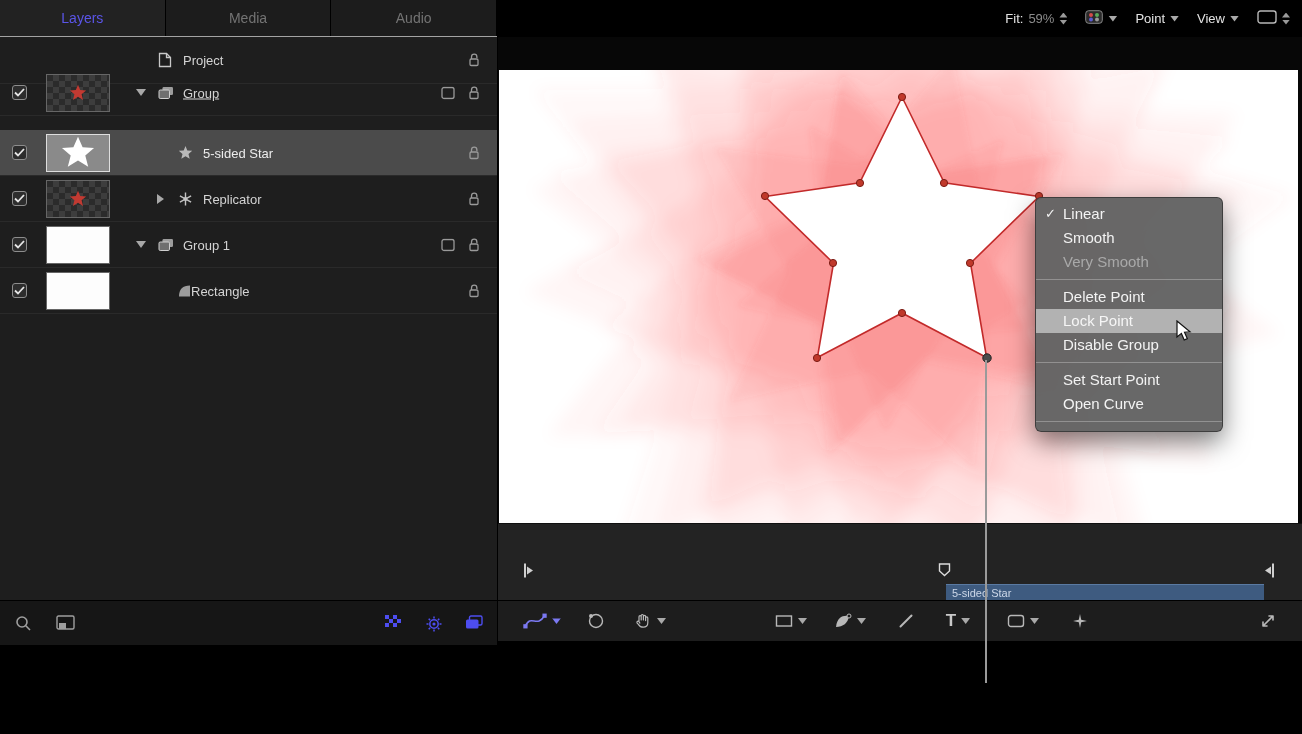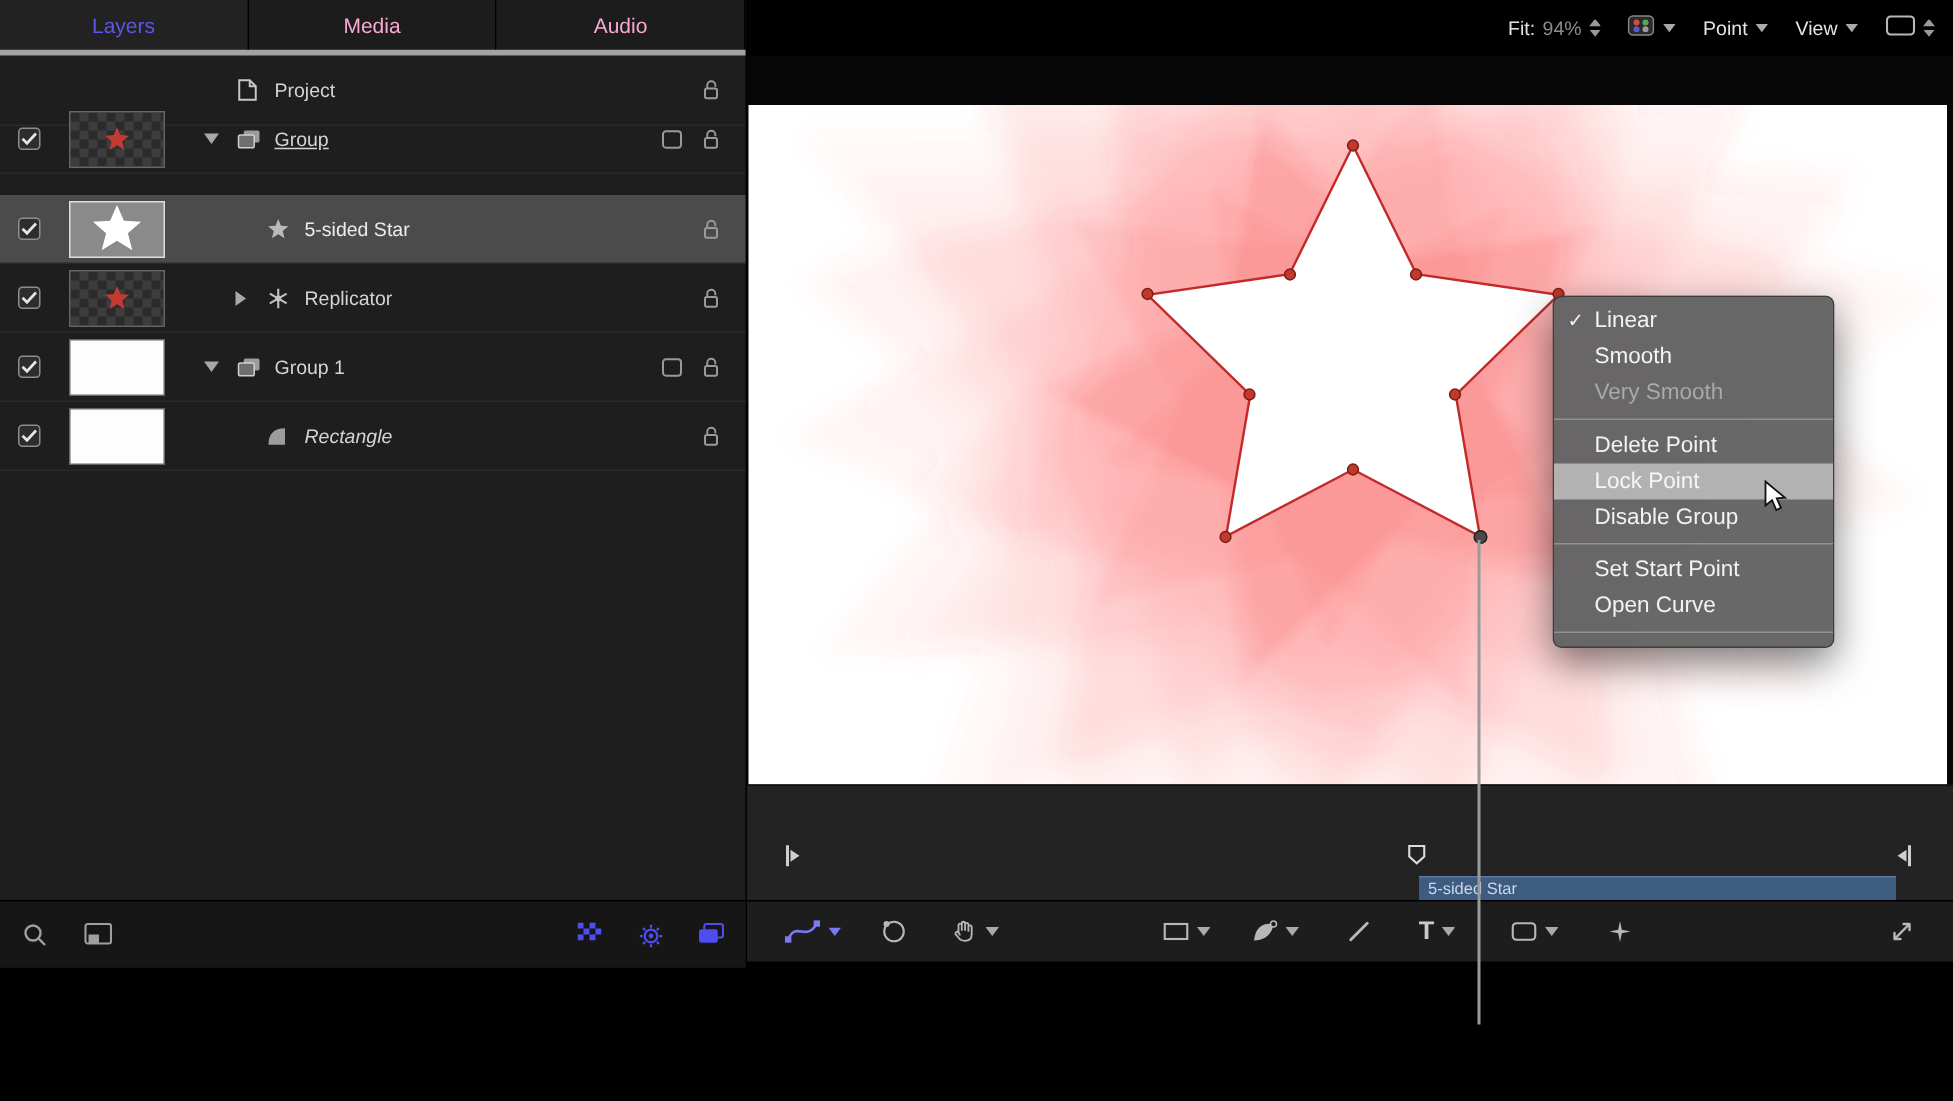--- a/index.html
+++ b/index.html
@@ -1,22 +1,22 @@
 <!DOCTYPE html>
 <html><head>
 <meta charset="utf-8">
 <style>
   * { box-sizing: border-box; margin: 0; padding: 0; }
   body { background:#000; font-family:"Liberation Sans", sans-serif; }
   .screen { position:relative; width:1302px; height:734px; background:#000; overflow:hidden; }
 
   
   .left-panel { position:absolute; left:0; top:0; width:497px; height:645px; background:#1e1e1e; }
-  .tab-bar { position:absolute; left:0; top:0; width:100%; height:37px; display:flex; background:#191919; border-bottom:4px solid #a3a3a3; }
-  .tab { flex:1; display:flex; align-items:center; justify-content:center; font-size:14px; color:#f9a8d4; border-right:1px solid #000; background:#1c1c1c; cursor:default; }
+  .tab-bar { position:absolute; left:0; top:0; width:100%; height:37px; display:flex; background:#191919; border-bottom:1px solid #a3a3a3; }
+  .tab { flex:1; display:flex; align-items:center; justify-content:center; font-size:14px; color:#737373; border-right:1px solid #000; background:#1c1c1c; cursor:default; }
   .tab.active { color:#5b55e8; background:#222; }
 
   .rows { position:absolute; left:0; top:37px; width:100%; }
   .lrow { position:absolute; left:0; width:100%; border-bottom:1px solid #2a2a2a; height:46px; }
   .lrow.selected { background:#4b4b4b; }
   .row-label { position:absolute; top:50%; transform:translateY(-50%); font-size:13px; color:#d4d4d4; white-space:nowrap; }
   .row-label.underline { text-decoration:underline; }
   .lrow.selected .row-label { color:#ececec; }
 
   .checkbox { position:absolute; left:12px; top:15px; width:15px; height:15px; border:1px solid #8d8d8d; border-radius:3px; background:#2d2d2d; display:flex; align-items:center; justify-content:center; }
@@ -224,21 +224,21 @@
           <svg width="11" height="9" viewBox="0 0 11 9">
               <polyline points="1,4.5 4,7.5 10,1" fill="none" stroke="#e6e6e6" stroke-width="1.8"></polyline>
             </svg>
         </span>
         <span class="thumb white"></span>
         <span class="row-icon" style="left:178px;">
           <svg width="14" height="13" viewBox="0 0 14 13">
               <path d="M1 12 Q1 1 12 1 L12 12 Z" fill="#9c9c9c"></path>
             </svg>
         </span>
-        <span class="row-label" style="left:203px;font-style:italic;">Rectangle</span>
+        <span class="row-label" style="left:191px;">Rectangle</span>
         <span class="right-icon" style="right:16px;">
           <svg width="14" height="15" viewBox="0 0 14 15">
               <path d="M4.5 6.5 V4.4 a2.7 2.7 0 0 1 5.4 0 V5.4" fill="none" stroke="#9a9a9a" stroke-width="1.3"></path>
               <rect x="3" y="6.5" width="8" height="6.5" rx="1.2" fill="none" stroke="#9a9a9a" stroke-width="1.3"></rect>
             </svg>
         </span>
       </div>
     </div>
 
     <div class="panel-bottom">
@@ -280,21 +280,21 @@
             <rect x="4.5" y="1" width="12.5" height="9" rx="1.5" fill="none" stroke="#4d4df0" stroke-width="1.4"></rect>
             <rect x="1" y="4.5" width="12.5" height="9" rx="1.5" fill="#4d4df0"></rect>
           </svg>
       </span>
     </div>
   </div>
 
   <div class="right-top-bar">
     <span class="tt-group">
       <span>Fit:</span>
-      <span class="tt-dim">94%</span>
+      <span class="tt-dim">59%</span>
       <span class="stepper">
           <i class="up"></i>
           <i class="dn"></i>
         </span>
     </span>
     <span class="tt-group">
       <span>
         <svg width="18" height="14" viewBox="0 0 18 14">
             <rect x="0.7" y="0.7" width="16.6" height="12.6" rx="3" fill="#2a2a2a" stroke="#888"></rect>
             <circle cx="6" cy="5" r="2" fill="#d24b4b"></circle>

